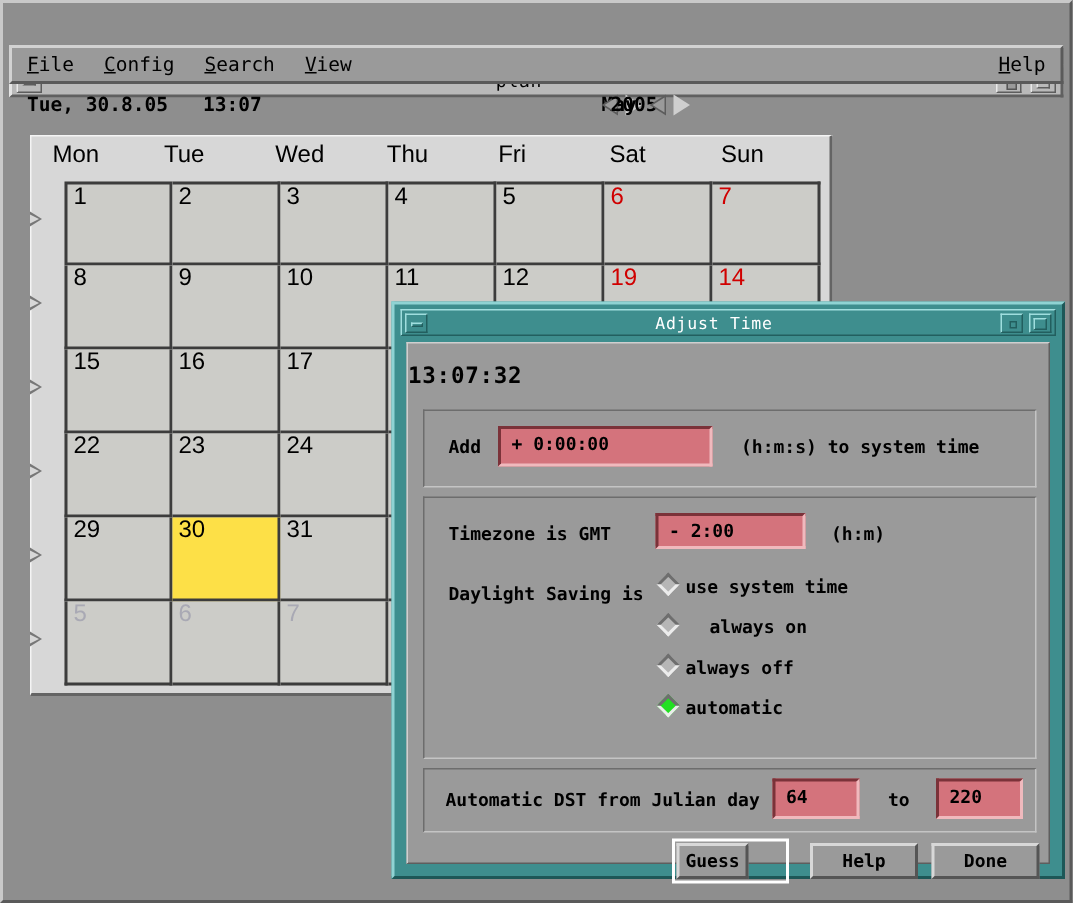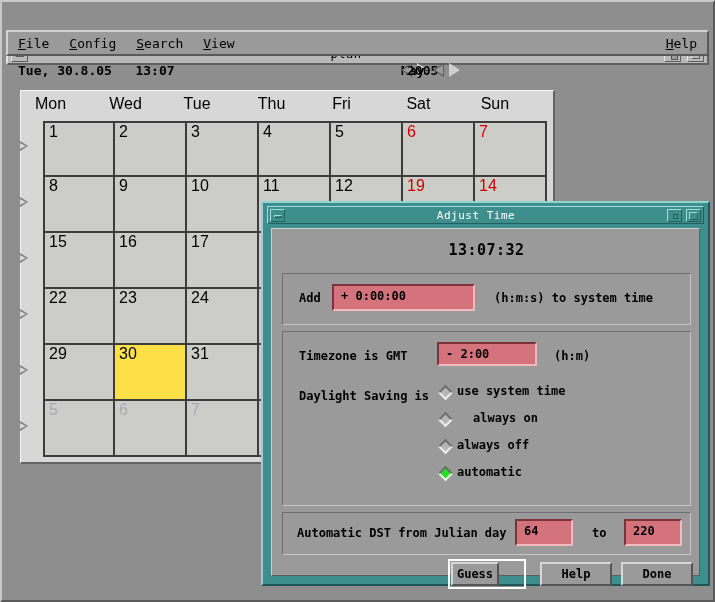--- a/index.html
+++ b/index.html
@@ -178,21 +178,21 @@
     border-right:1px solid #225f5f; border-bottom:1px solid #225f5f;
     box-sizing:border-box;
   }
   #dlg-body {
     position:absolute; left:8px; top:25px; width:429px; height:348px;
     background:#9a9a9a; box-sizing:border-box;
     border-top:1px solid #cfcfcf; border-left:1px solid #cfcfcf;
     border-right:1px solid #5e5e5e; border-bottom:1px solid #5e5e5e;
   }
   #bigclock {
-    position:absolute; left:0; top:12px; width:429px; text-align:center;
+    position:absolute; left:0; top:12px; width:429px; 
     font-size:15px; font-weight:bold; color:#000;
     font-family:"DejaVu Sans Mono", monospace; letter-spacing:0.5px;
   }
   .group {
     position:absolute; background:transparent; box-sizing:border-box;
     border-top:1px solid #6d6d6d; border-left:1px solid #6d6d6d;
     border-right:1px solid #c4c4c4; border-bottom:1px solid #c4c4c4;
   }
   #grp-add { left:10px; top:44px; width:409px; height:52px; }
   #grp-tz  { left:10px; top:102px; width:409px; height:175px; }
@@ -204,21 +204,21 @@
   }
   .field {
     position:absolute; background:#d4737c; box-sizing:border-box;
     border-top:2px solid #7b3239; border-left:2px solid #7b3239;
     border-right:2px solid #f0b9bd; border-bottom:2px solid #f0b9bd;
     color:#000; font-size:12px; font-weight:bold;
     font-family:"DejaVu Sans Mono", monospace;
     padding:3px 0 0 7px; white-space:pre;
   }
 
-  .radio-row { position:absolute; display:flex; align-items:flex-end; gap:6px; }
+  .radio-row { position:absolute; display:flex; align-items:flex-start; gap:6px; }
   .diamond {
     width:11px; height:11px; transform:rotate(45deg);
     background:#b6b6b6; box-sizing:border-box;
     border-top:2px solid #6e6e6e; border-left:2px solid #6e6e6e;
     border-right:2px solid #ececec; border-bottom:2px solid #ececec;
     flex:0 0 auto;
   }
   .diamond.on { background:#22e022; }
   .radio-label {
     font-size:12px; font-weight:bold; color:#000;
@@ -273,22 +273,22 @@
         <span class="tri-r-solid"></span>
         <span class="lbl" style="margin-left:6px;">2005</span>
         <span class="tri-l-hollow"></span>
         <span class="tri-r-solid"></span>
       </div>
     </div>
 
     <div id="calendar-panel">
       <div id="dayheaders">
           <div class="dh">Mon</div>
+          <div class="dh">Tue</div>
           <div class="dh">Wed</div>
-          <div class="dh">Tue</div>
           <div class="dh">Thu</div>
           <div class="dh">Fri</div>
           <div class="dh">Sat</div>
           <div class="dh">Sun</div>
         </div>
       <div id="weeks">
           <div class="week-row">
             <div class="wk-arrow"></div>
             <div class="wk-cells">
               <div class="day-cell">

